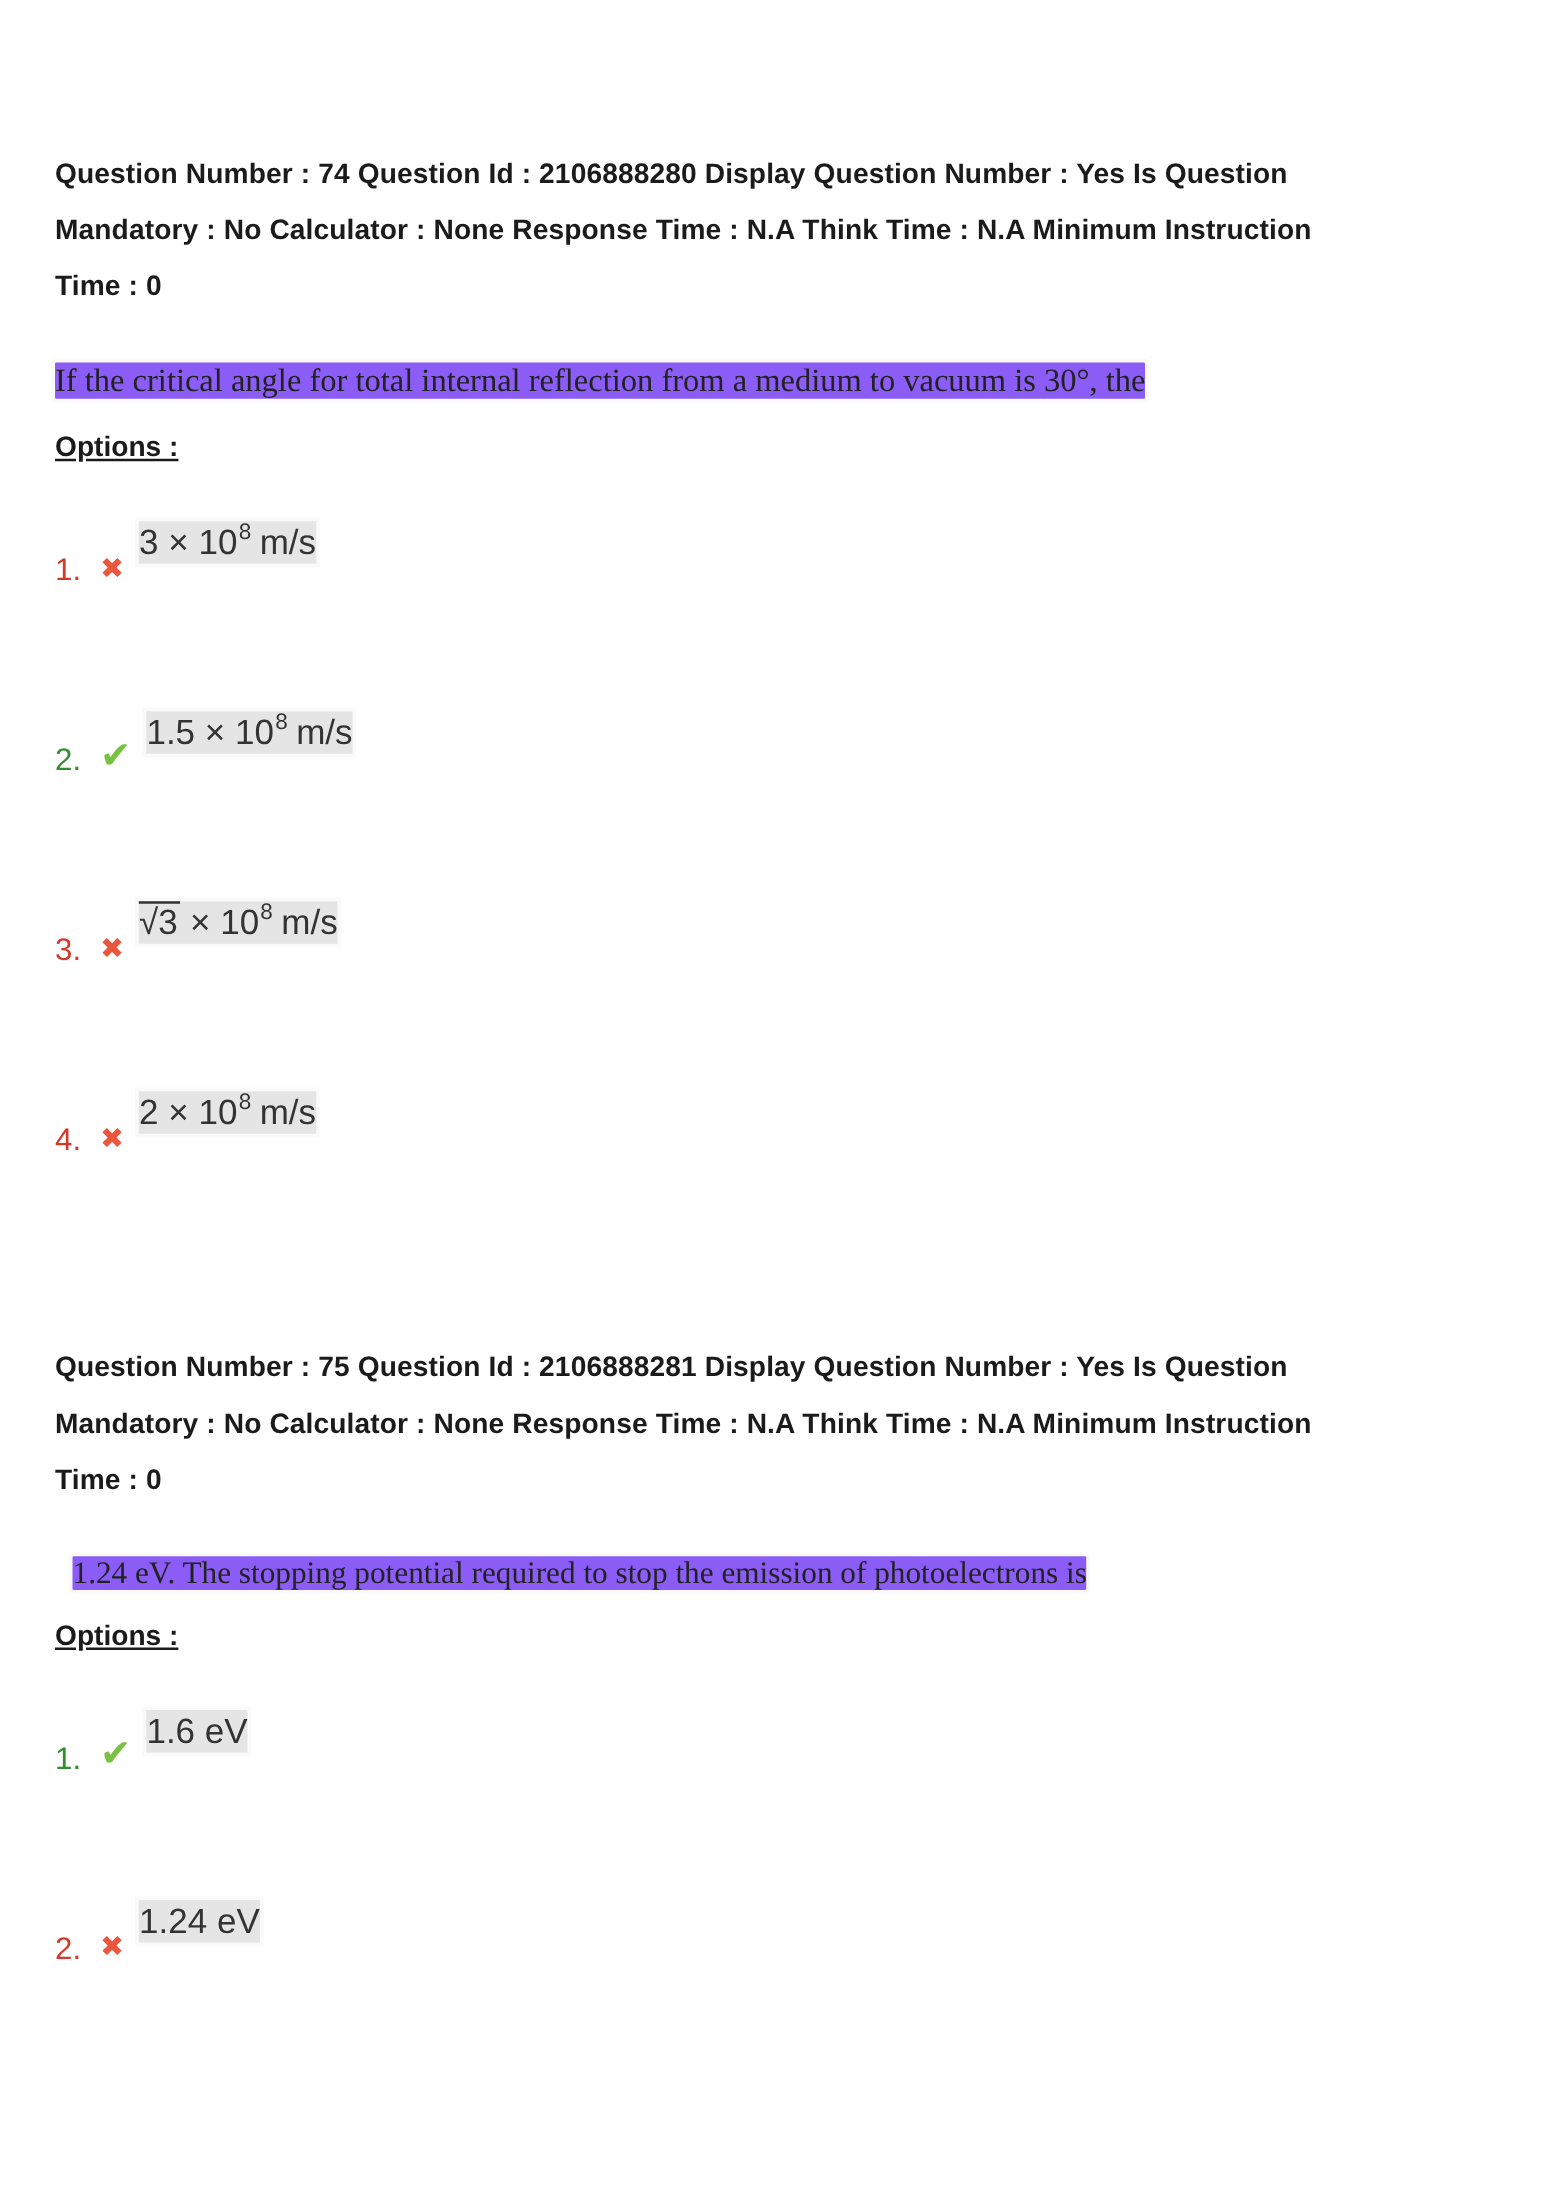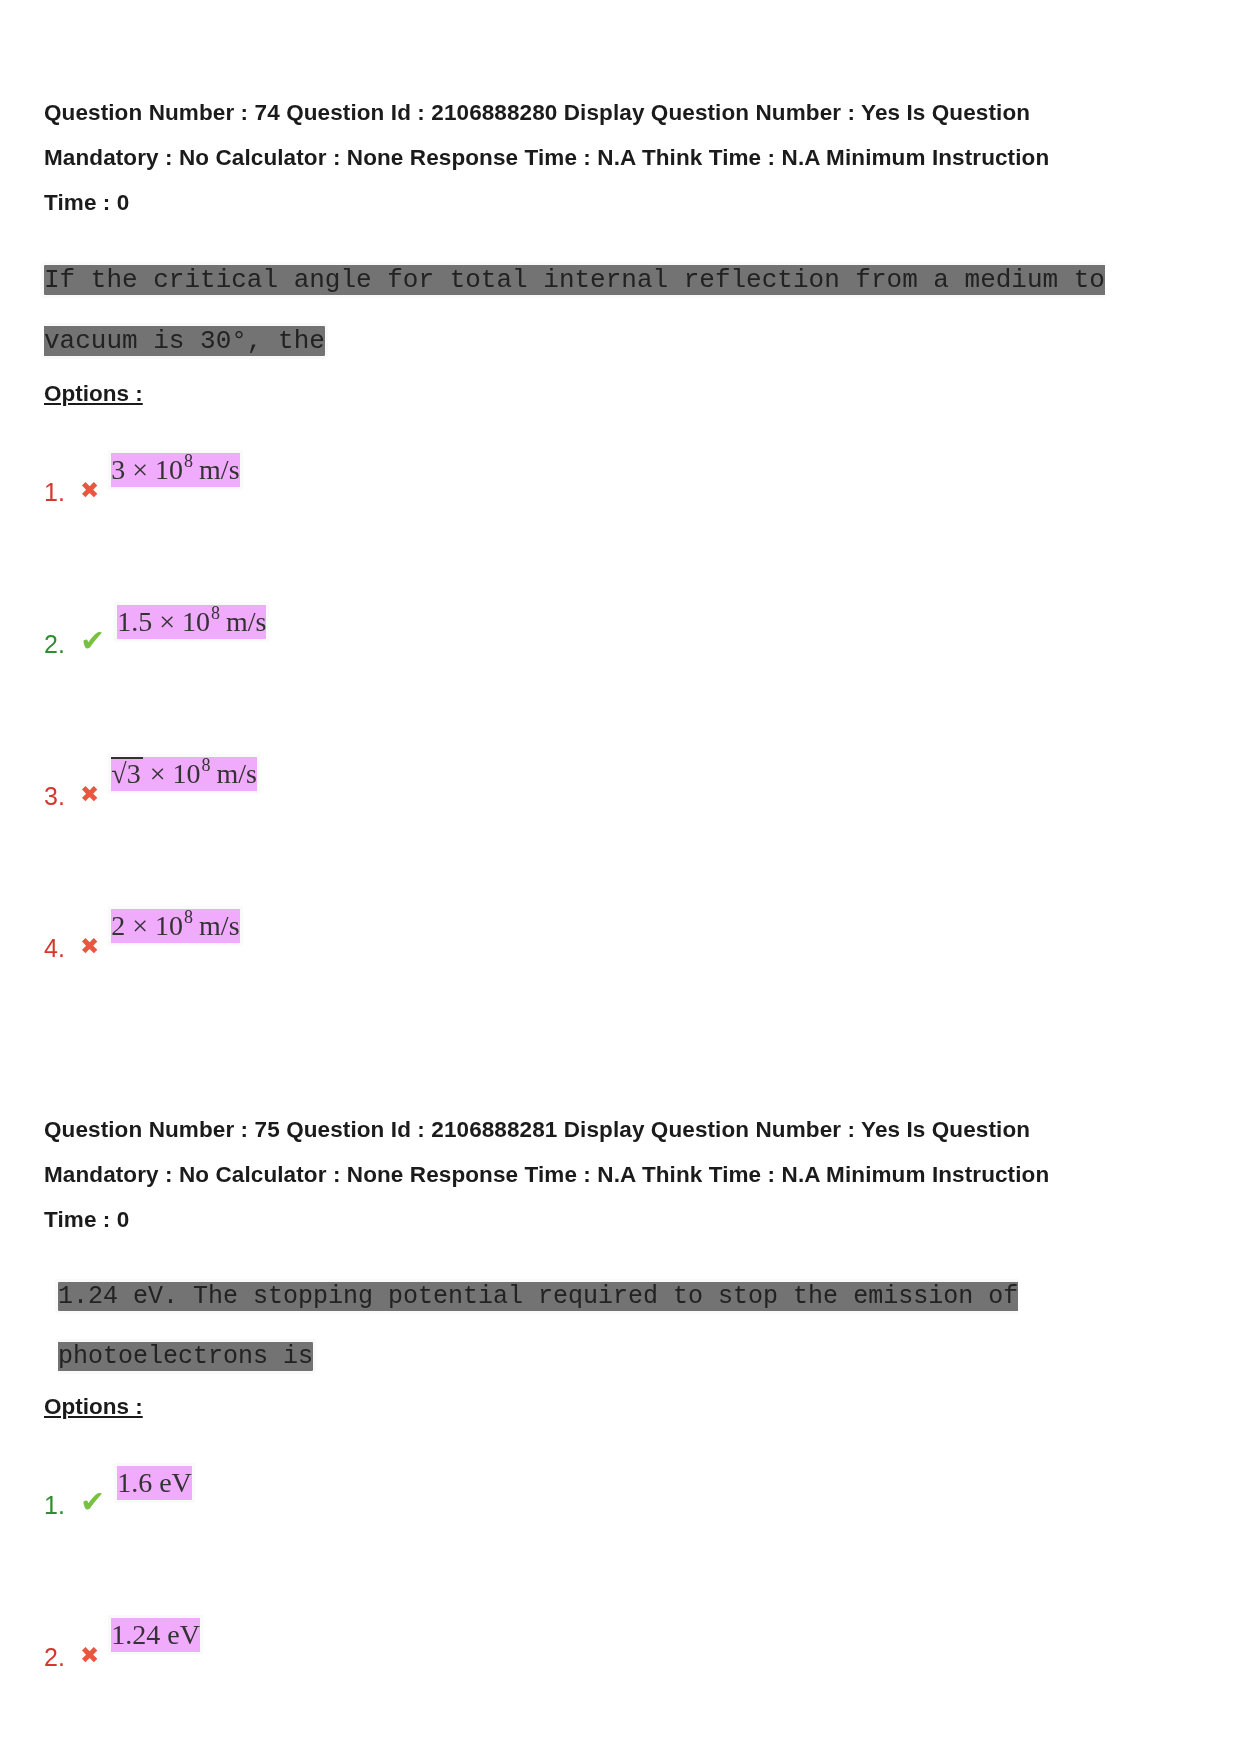--- a/index.html
+++ b/index.html
@@ -7,45 +7,44 @@
     width: 1240px;
     height: 1755px;
     background: #ffffff;
     overflow: hidden;
     font-family: "Liberation Sans", sans-serif;
     -webkit-font-smoothing: antialiased;
   }
   .page { padding: 0 44px; }
 
   
-  .question--74 { padding-top: 90px; }
+  .question--74 { padding-top: 116px; }
   .question--75 { padding-top: 146px; }
   .meta {
     font-weight: bold;
     font-size: 22.5px;
     line-height: 45px;
     color: #1b1b1b;
     letter-spacing: 0.1px;
   }
   .meta-line { white-space: nowrap; }
 
   
   .qbody {
     margin-top: 24px;
     font-family: "Liberation Serif", serif;
     font-size: 26px;
     line-height: 60px;
     color: #222222;
   }
   .question--75 .qbody { font-size: 25px; line-height: 58px; padding-left: 14px; }
   .qline .strip {
-    background: #737373;
+    background: #8b5cf6;
     box-shadow: 0 0 0 3px #fafafa;
     border-radius: 1px;
-    font-family: Liberation Mono, monospace;
   }
 
   
   .opts-label {
     margin-top: 10px;
     font-weight: bold;
     font-size: 22.5px;
     color: #1b1b1b;
     text-decoration: underline;
   }
@@ -72,25 +71,25 @@
     top: -3px;
     margin: 0 12px 0 8px;
     line-height: 1;
   }
   .mark[data-state="wrong"]   { color: #ea573e; font-size: 23px; }
   .mark[data-state="correct"] { color: #78c141; font-size: 30px; top: -1px; }
 
   .formula {
     position: relative;
     top: -18px;
-    font-family: Liberation Serif, serif;
+    font-family: Liberation Sans, sans-serif;
     font-size: 28px;
     line-height: 1.2;
     color: #333333;
-    background: #f0abfc;
+    background: #e5e5e5;
     box-shadow: 0 0 0 3px #fafafa;
   }
   .formula sup {
     font-size: 18px;
     line-height: 0;
     position: relative;
     top: -2px;
     left: 1px;
   }
   .qbody sup {

